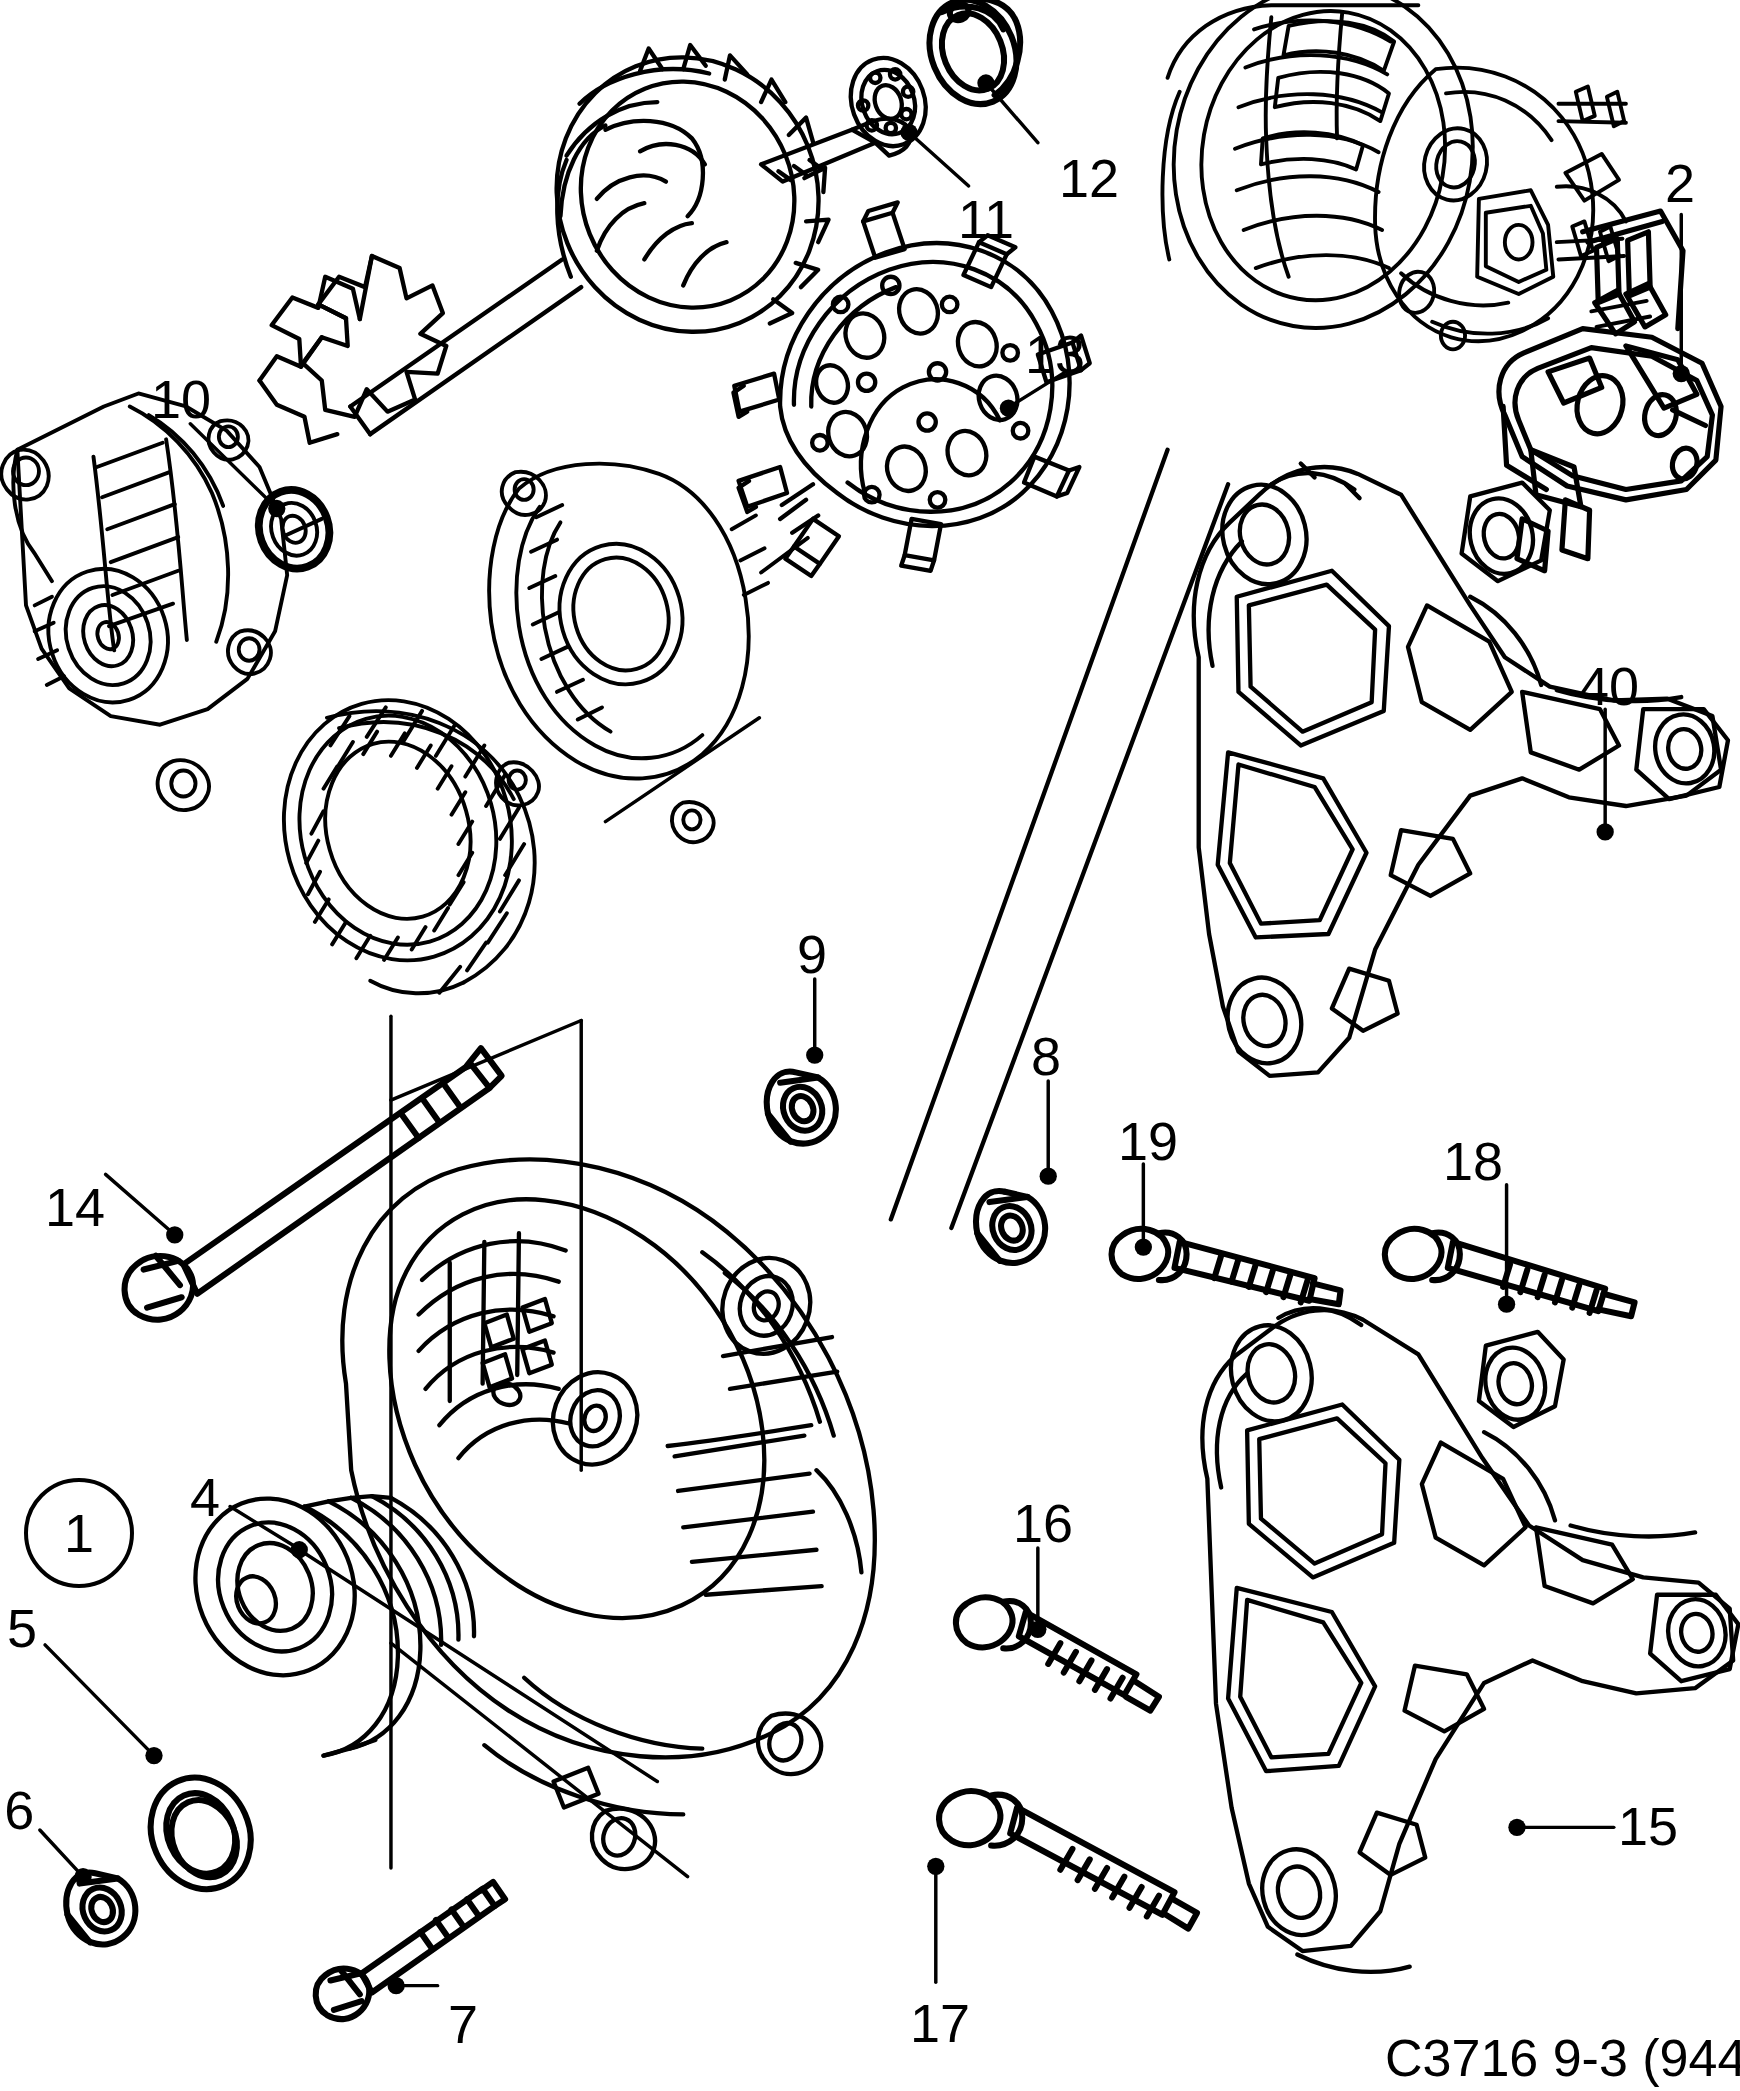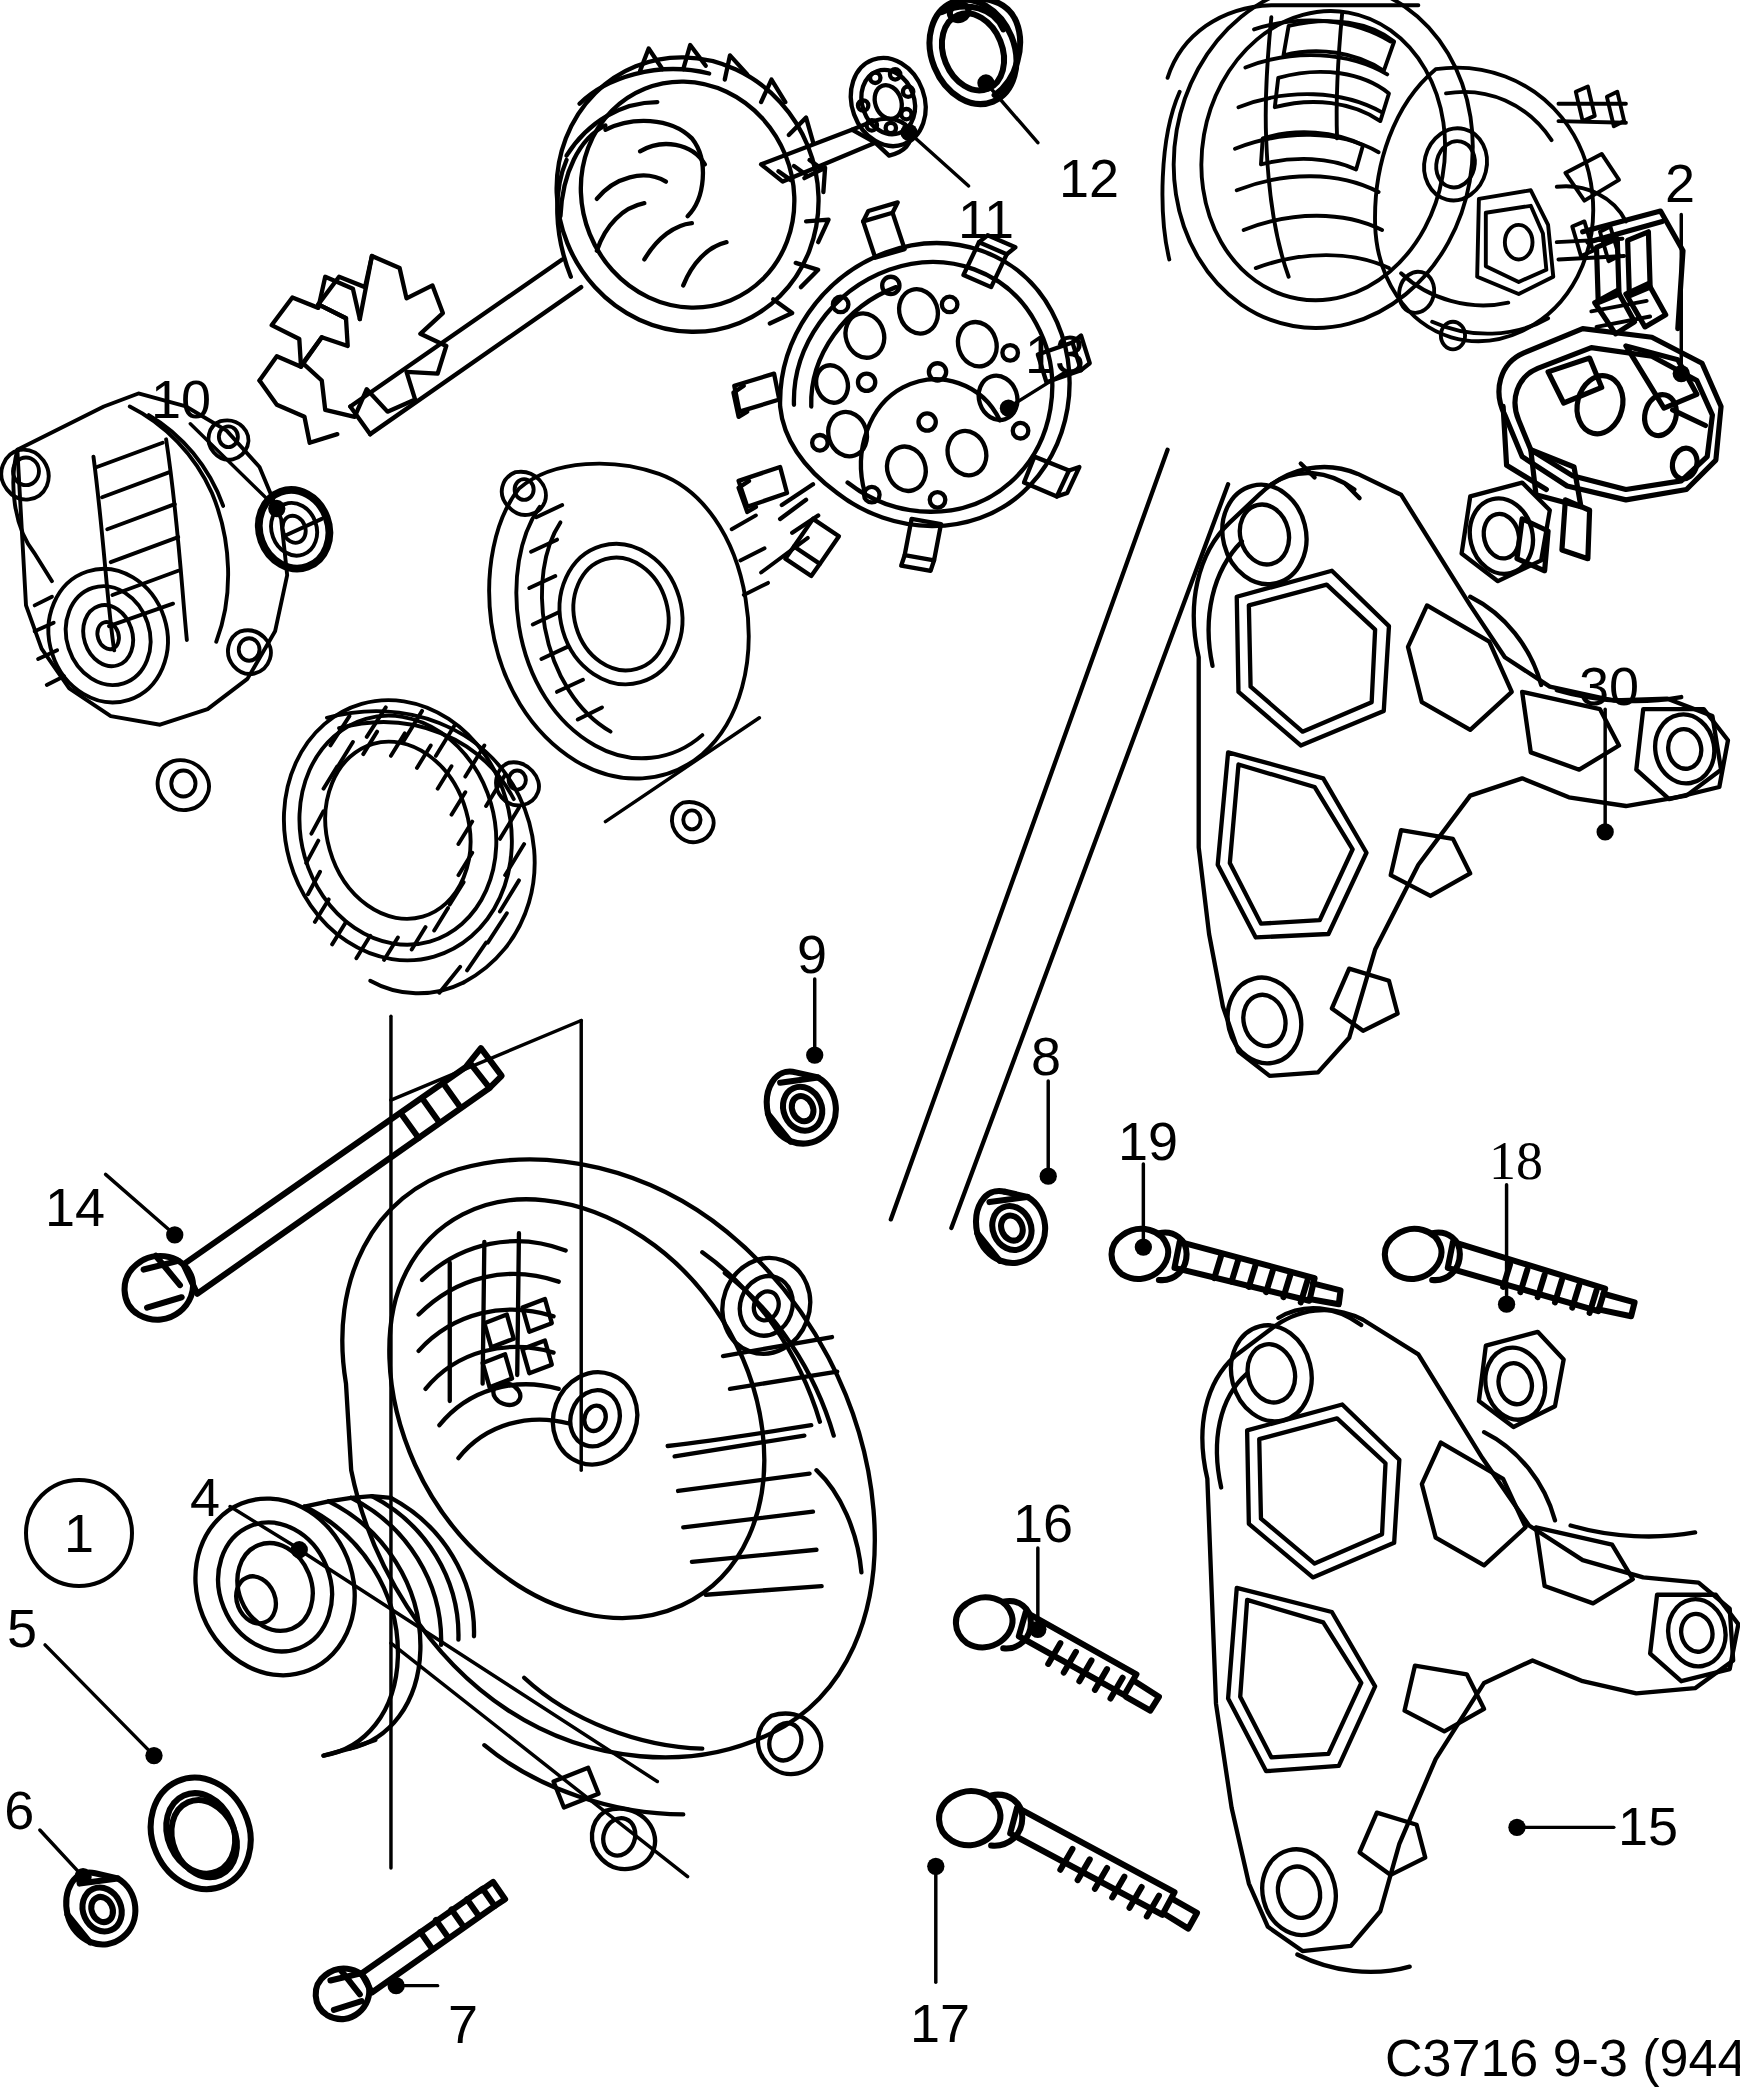--- a/index.html
+++ b/index.html
@@ -668,22 +668,22 @@
   <div class="callout" style="left:1025px; top:327px;">13</div>
 
   <div class="callout" style="left:45px; top:1180px;">14</div>
 
   <div class="callout" style="left:1618px; top:1799px;">15</div>
 
   <div class="callout" style="left:1013px; top:1496px;">16</div>
 
   <div class="callout" style="left:910px; top:1996px;">17</div>
 
-  <div class="callout" style="left:1489px; top:1134px;font-family:Liberation Serif, serif;">18</div>
+  <div class="callout" style="left:1443px; top:1134px;">18</div>
 
   <div class="callout" style="left:1118px; top:1114px;">19</div>
 
-  <div class="callout" style="left:1579px; top:659px;">30</div>
+  <div class="callout" style="left:1579px; top:659px;">40</div>
 
   <div id="caption">C3716 9-3 (9440)</div>
 
 </div>
 
 
 </body></html>

